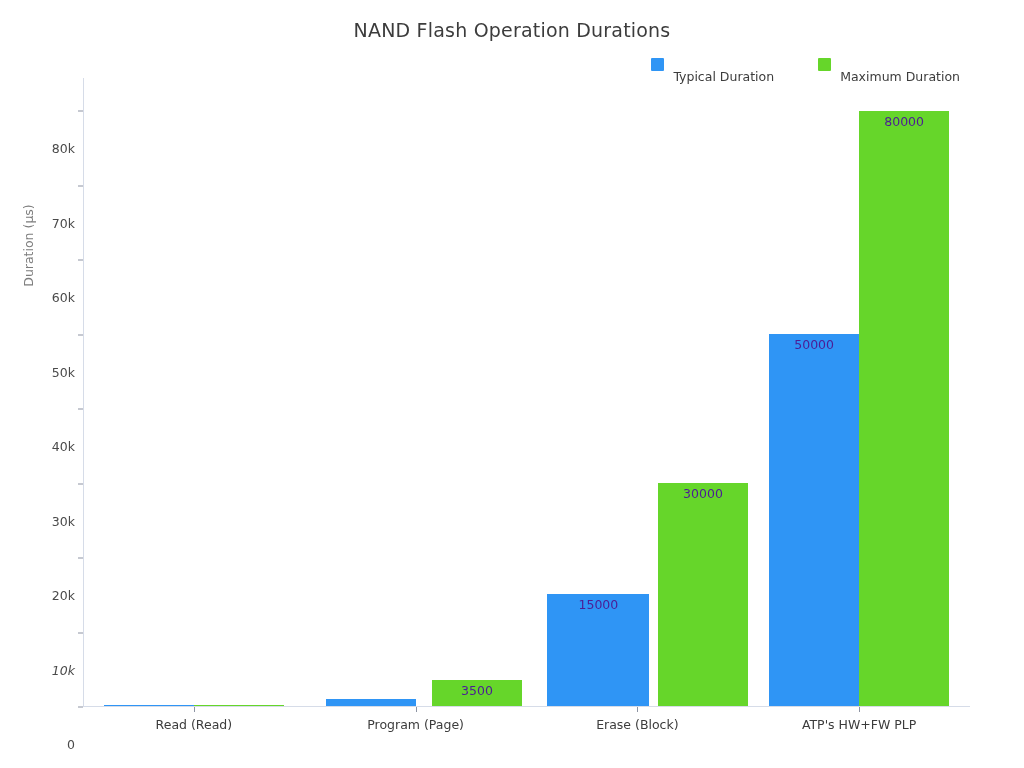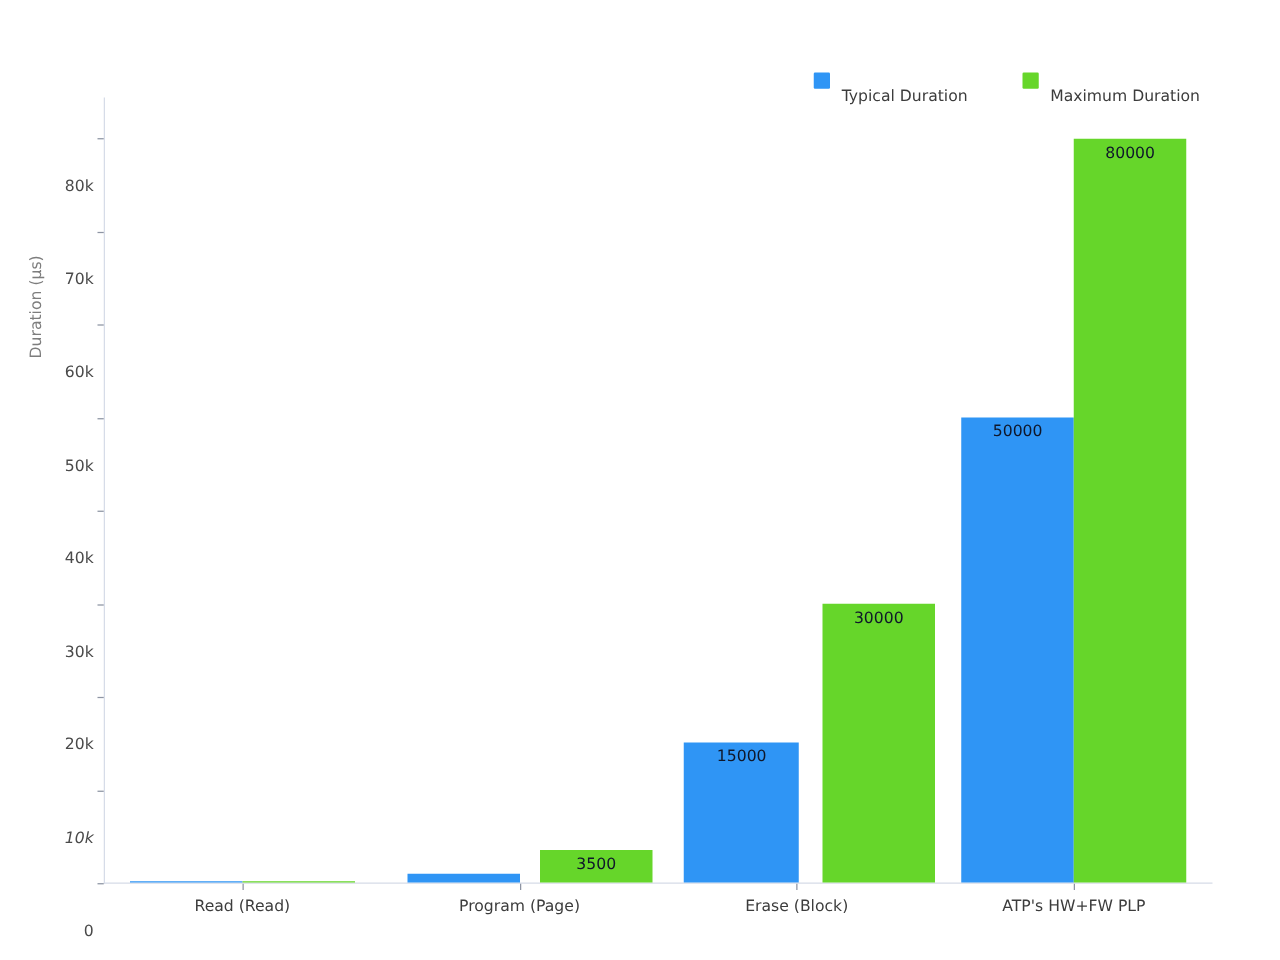--- a/index.html
+++ b/index.html
@@ -143,30 +143,31 @@
   .bar {
     position: absolute;
     bottom: 1px;
   }
   .bar-value {
     position: absolute;
     left: 0; right: 0;
     top: 3px;
     text-align: center;
     font-size: 12.5px;
-    color: #0f172a;
+    color: #4c1d95;
     white-space: nowrap;
     pointer-events: none;
   }
 </style>
 </head>
 <body>
 
 <div id="chart-root">
 
+  <div class="chart-title">NAND Flash Operation Durations</div>
 
   <div class="legend">
     <div class="legend-item">
       <span class="legend-swatch" style="background: rgb(47, 149, 245);"></span>
       <span class="legend-label">Typical Duration</span>
     </div>
     <div class="legend-item">
       <span class="legend-swatch" style="background: rgb(102, 214, 42);"></span>
       <span class="legend-label">Maximum Duration</span>
     </div>
@@ -197,21 +198,21 @@
       <div class="ytick-mark" style="top: 33.497px;"></div>
       <div class="xtick-mark" style="left: 110.875px;"></div>
       <div class="bar" style="left: 20.875px; width: 90px; height: 1px; background: rgb(47, 149, 245);"></div>
       <div class="bar" style="left: 110.875px; width: 90px; height: 1px; background: rgb(102, 214, 42);"></div>
       <div class="xtick-mark" style="left: 332.625px;"></div>
       <div class="bar" style="left: 242.625px; width: 90px; height: 6.69941px; background: rgb(47, 149, 245);"></div>
       <div class="bar" style="left: 349px; width: 90px; height: 26.0533px; background: rgb(102, 214, 42);">
         <span class="bar-value">3500</span>
       </div>
       <div class="xtick-mark" style="left: 554.375px;"></div>
-      <div class="bar" style="left: 464.375px; width: 92px; height: 111.657px; background: rgb(47, 149, 245);">
+      <div class="bar" style="left: 464.375px; width: 102px; height: 111.657px; background: rgb(47, 149, 245);">
         <span class="bar-value">15000</span>
       </div>
       <div class="bar" style="left: 575px; width: 90px; height: 223.314px; background: rgb(102, 214, 42);">
         <span class="bar-value">30000</span>
       </div>
       <div class="xtick-mark" style="left: 776.125px;"></div>
       <div class="bar" style="left: 686.125px; width: 90px; height: 372.189px; background: rgb(47, 149, 245);">
         <span class="bar-value">50000</span>
       </div>
       <div class="bar" style="left: 776.125px; width: 90px; height: 595.503px; background: rgb(102, 214, 42);">

